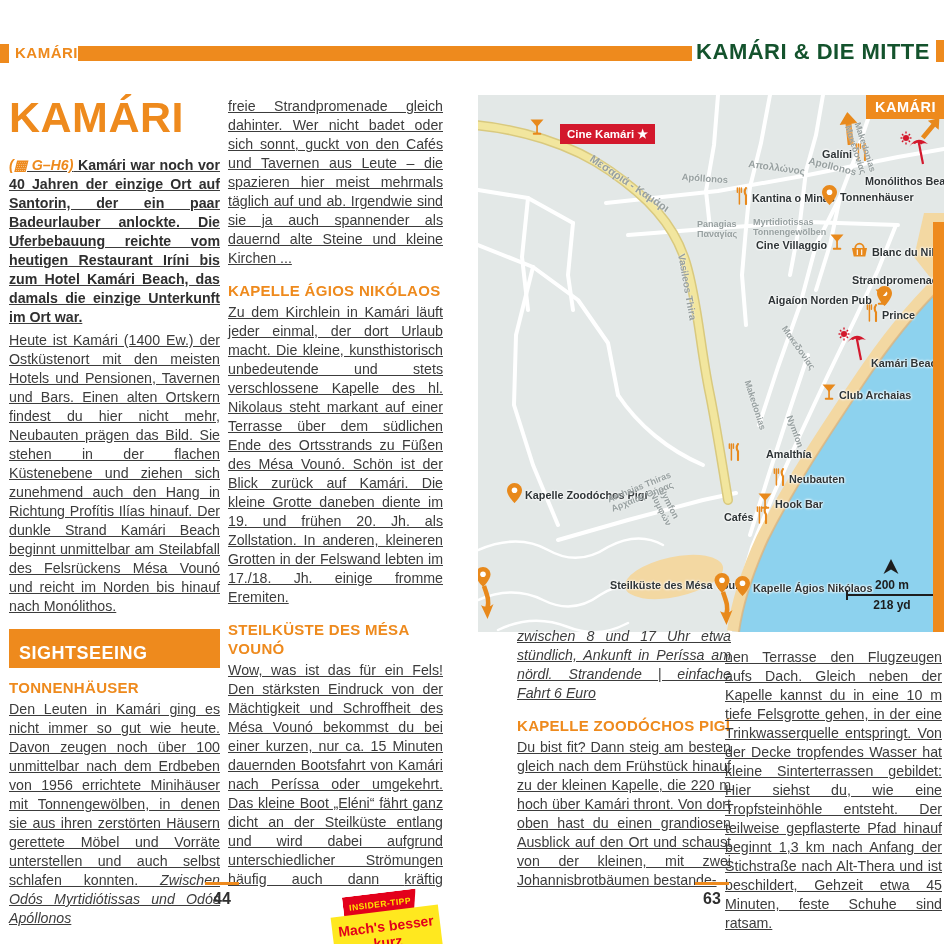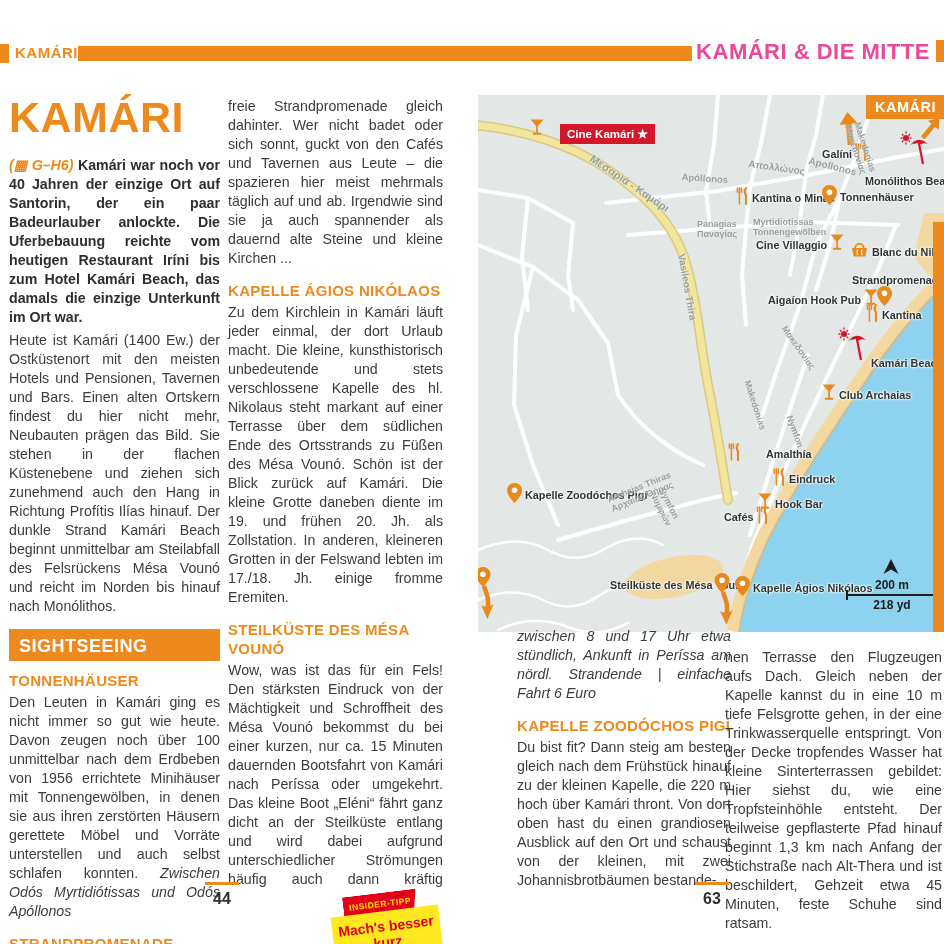--- a/index.html
+++ b/index.html
@@ -3,29 +3,29 @@
 <meta charset="utf-8">
 <style>
   * { margin:0; padding:0; box-sizing:border-box; }
   html,body { width:944px; height:944px; }
   body { position:relative; background:#fff; font-family:"Liberation Sans",sans-serif; overflow:hidden; }
 
   
   .hdr-sq { position:absolute; background:#ee8a1d; }
   .hdr-label-left { position:absolute; left:15px; top:44px; color:#ee8a1d; font-weight:bold; font-size:15px; letter-spacing:.5px; }
   .hdr-bar { position:absolute; left:78px; top:46px; width:614px; height:15px; background:#ee8a1d; }
-  .hdr-label-right { position:absolute; right:14px; top:39px; color:#ec4899; font-weight:bold; font-size:22px; letter-spacing:.5px; }
+  .hdr-label-right { position:absolute; right:14px; top:39px; color:#14532d; font-weight:bold; font-size:22px; letter-spacing:.5px; }
 
   
   .col { position:absolute; text-align:justify; font-size:14.2px; line-height:19px; color:#3c3c3c; hyphens:auto; }
-  .col p { margin-bottom:13px; }
+  .col p { margin-bottom:13px;text-decoration:underline; }
   .page-title { color:#ee8a1d; font-weight:bold; font-size:43px; letter-spacing:.5px; line-height:1; margin-bottom:17px; }
   .lead { font-weight:bold; color:#2f2f2f;margin-top:12px; }
   .mapref { color:#ee8a1d; font-style:italic; font-weight:bold; }
-  .sect-bar { background:#ee8a1d; color:#fff; font-weight:bold; font-size:18px; letter-spacing:.5px; padding:8px 0 5px 10px; margin:10px 0 10px 0; }
+  .sect-bar { background:#ee8a1d; color:#fff; font-weight:bold; font-size:18px; letter-spacing:.5px; padding:15px 0 5px 10px; margin:10px 0 10px 0; }
   .sub-head { color:#ee8a1d; font-weight:bold; font-size:15px; letter-spacing:.3px; margin:4px 0 3px 0; text-align:left; }
   .it { font-style:italic; }
 
   
   .tip-float { float:right; width:112px; height:90px; margin:2px 0 2px 6px; position:relative; }
   .tip-badge { position:absolute; left:12px; top:2px; background:#e3001b; color:#ffe200; font-weight:bold; font-size:8.5px; letter-spacing:.5px; padding:2px 6px; transform:rotate(-7deg); clip-path:polygon(0 0,100% 0,94% 100%,0 100%); }
   .tip-bubble { position:absolute; left:2px; top:20px; background:#ffe81f; color:#e3001b; font-weight:bold; font-size:14px; line-height:16px; text-align:center; padding:7px 6px; transform:rotate(-7deg); width:108px; }
 
   
   .pgnum { position:absolute; text-align:center; width:60px; font-weight:bold; font-size:16px; color:#2f2f2f; }
@@ -221,40 +221,40 @@
       <div class="poi" style="left: 374px; top: 179px;">
         <span class="lbl">Strandpromenade</span>
       </div>
       <div class="poi" style="left: 399px; top: 191px;">
         <span class="ic"><svg width="15" height="20" viewBox="0 0 15 20">
             <path d="M7.5 0C3.4 0 0 3.3 0 7.4 0 12.5 7.5 20 7.5 20S15 12.5 15 7.4C15 3.3 11.6 0 7.5 0z" fill="#e8891c"></path>
             <circle cx="7.5" cy="7.2" r="2.8" fill="#fff"></circle>
           </svg></span>
       </div>
       <div class="poi" style="left: 290px; top: 194px;">
-        <span class="lbl">Aigaíon Hook Pub</span>
+        <span class="lbl">Aigaíon Norden Pub</span>
         <span class="ic"><svg width="14" height="17" viewBox="0 0 14 17">
             <g fill="#e8891c">
               <polygon points="0.5,0.5 13.5,0.5 7,8"></polygon>
               <rect x="6.2" y="7" width="1.7" height="7"></rect>
               <rect x="2.8" y="13.8" width="8.5" height="1.9" rx="0.9"></rect>
             </g>
           </svg></span>
       </div>
       <div class="poi" style="left: 388px; top: 209px;">
         <span class="ic"><svg width="13" height="18" viewBox="0 0 13 18">
             <g stroke="#e8891c" stroke-width="1.5" stroke-linecap="round" fill="none">
               <path d="M1.4 1v4.2"></path>
               <path d="M3.4 1v5"></path>
               <path d="M5.4 1v4.2"></path>
               <path d="M3.4 6v11"></path>
               <path d="M10 1q-2.6 3.6 0 7.4l0 8.6" stroke-width="2.1"></path>
             </g>
           </svg></span>
-        <span class="lbl">Kantina</span>
+        <span class="lbl">Prince</span>
       </div>
       <div class="poi" style="left: 360px; top: 232px;">
         <span class="ic"><svg width="30" height="35" viewBox="0 0 30 35">
             <g fill="#d3182c" stroke="#d3182c">
               <circle cx="6" cy="7" r="3" stroke="none"></circle>
               <g stroke-width="1.4">
                 <path d="M6 0.5v2"></path>
                 <path d="M6 11.5v2"></path>
                 <path d="M0.5 7h2"></path>
                 <path d="M9.5 7h2"></path>
@@ -296,21 +296,21 @@
       <div class="poi" style="left: 295px; top: 373px;">
         <span class="ic"><svg width="13" height="18" viewBox="0 0 13 18">
             <g stroke="#e8891c" stroke-width="1.5" stroke-linecap="round" fill="none">
               <path d="M1.4 1v4.2"></path>
               <path d="M3.4 1v5"></path>
               <path d="M5.4 1v4.2"></path>
               <path d="M3.4 6v11"></path>
               <path d="M10 1q-2.6 3.6 0 7.4l0 8.6" stroke-width="2.1"></path>
             </g>
           </svg></span>
-        <span class="lbl">Eindruck</span>
+        <span class="lbl">Neubauten</span>
       </div>
       <div class="poi" style="left: 280px; top: 398px; text-align: center;">
         <span class="ic"><svg width="14" height="17" viewBox="0 0 14 17">
             <g fill="#e8891c">
               <polygon points="0.5,0.5 13.5,0.5 7,8"></polygon>
               <rect x="6.2" y="7" width="1.7" height="7"></rect>
               <rect x="2.8" y="13.8" width="8.5" height="1.9" rx="0.9"></rect>
             </g>
           </svg></span>
         <span class="lbl">Hook Bar</span>

